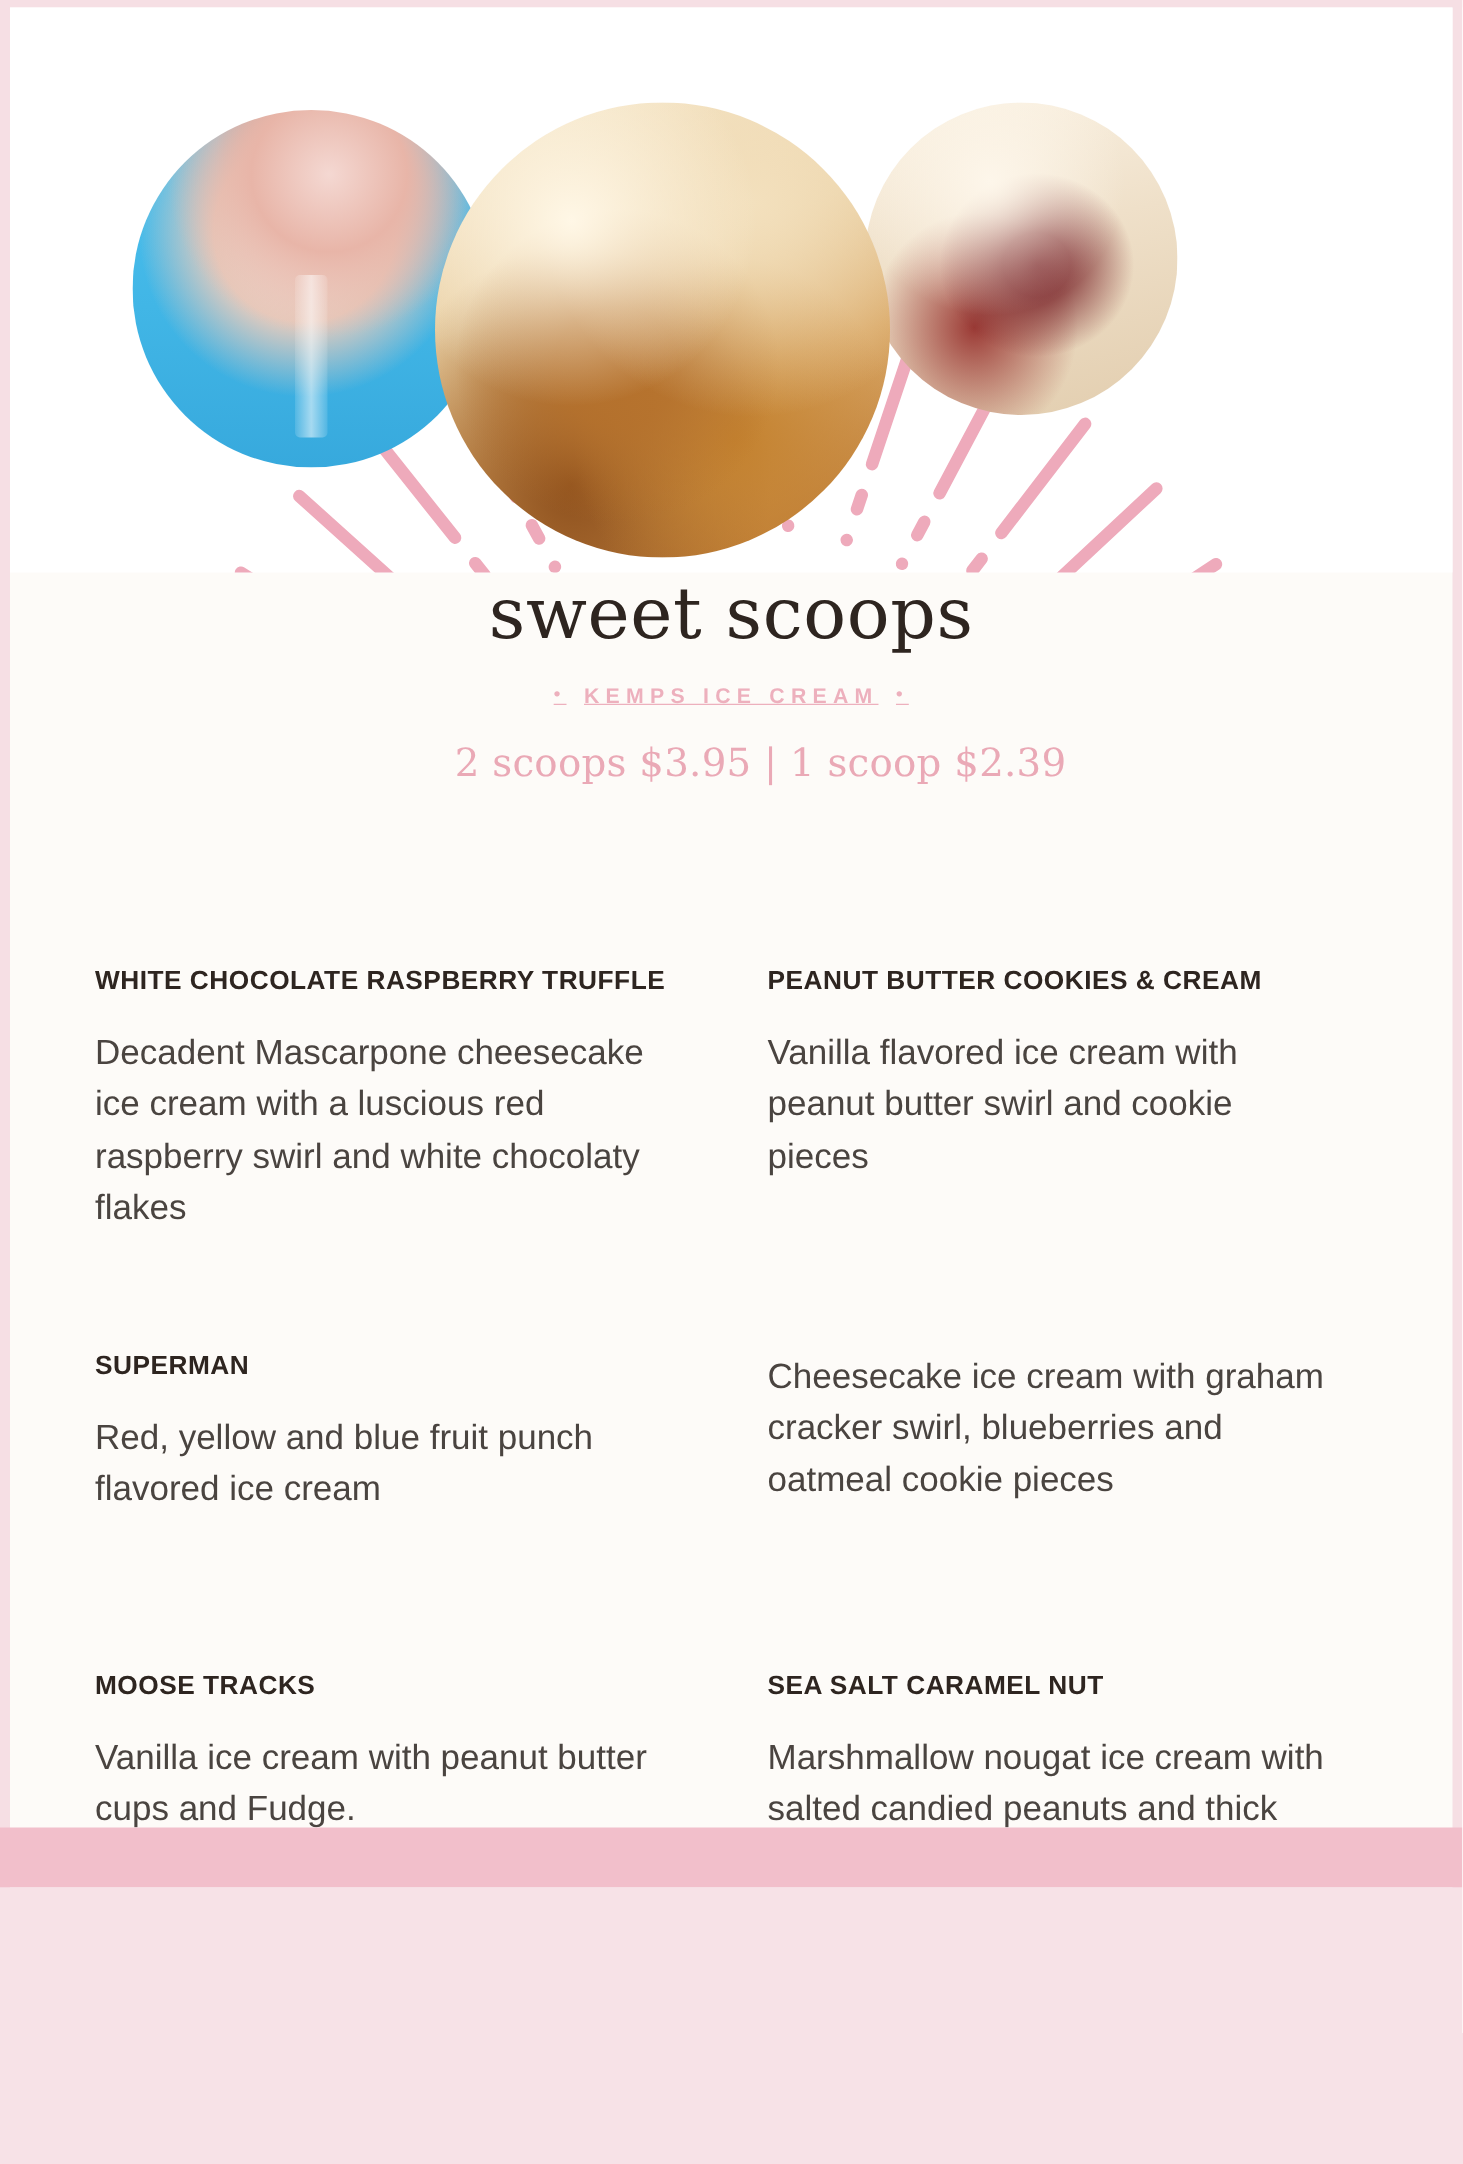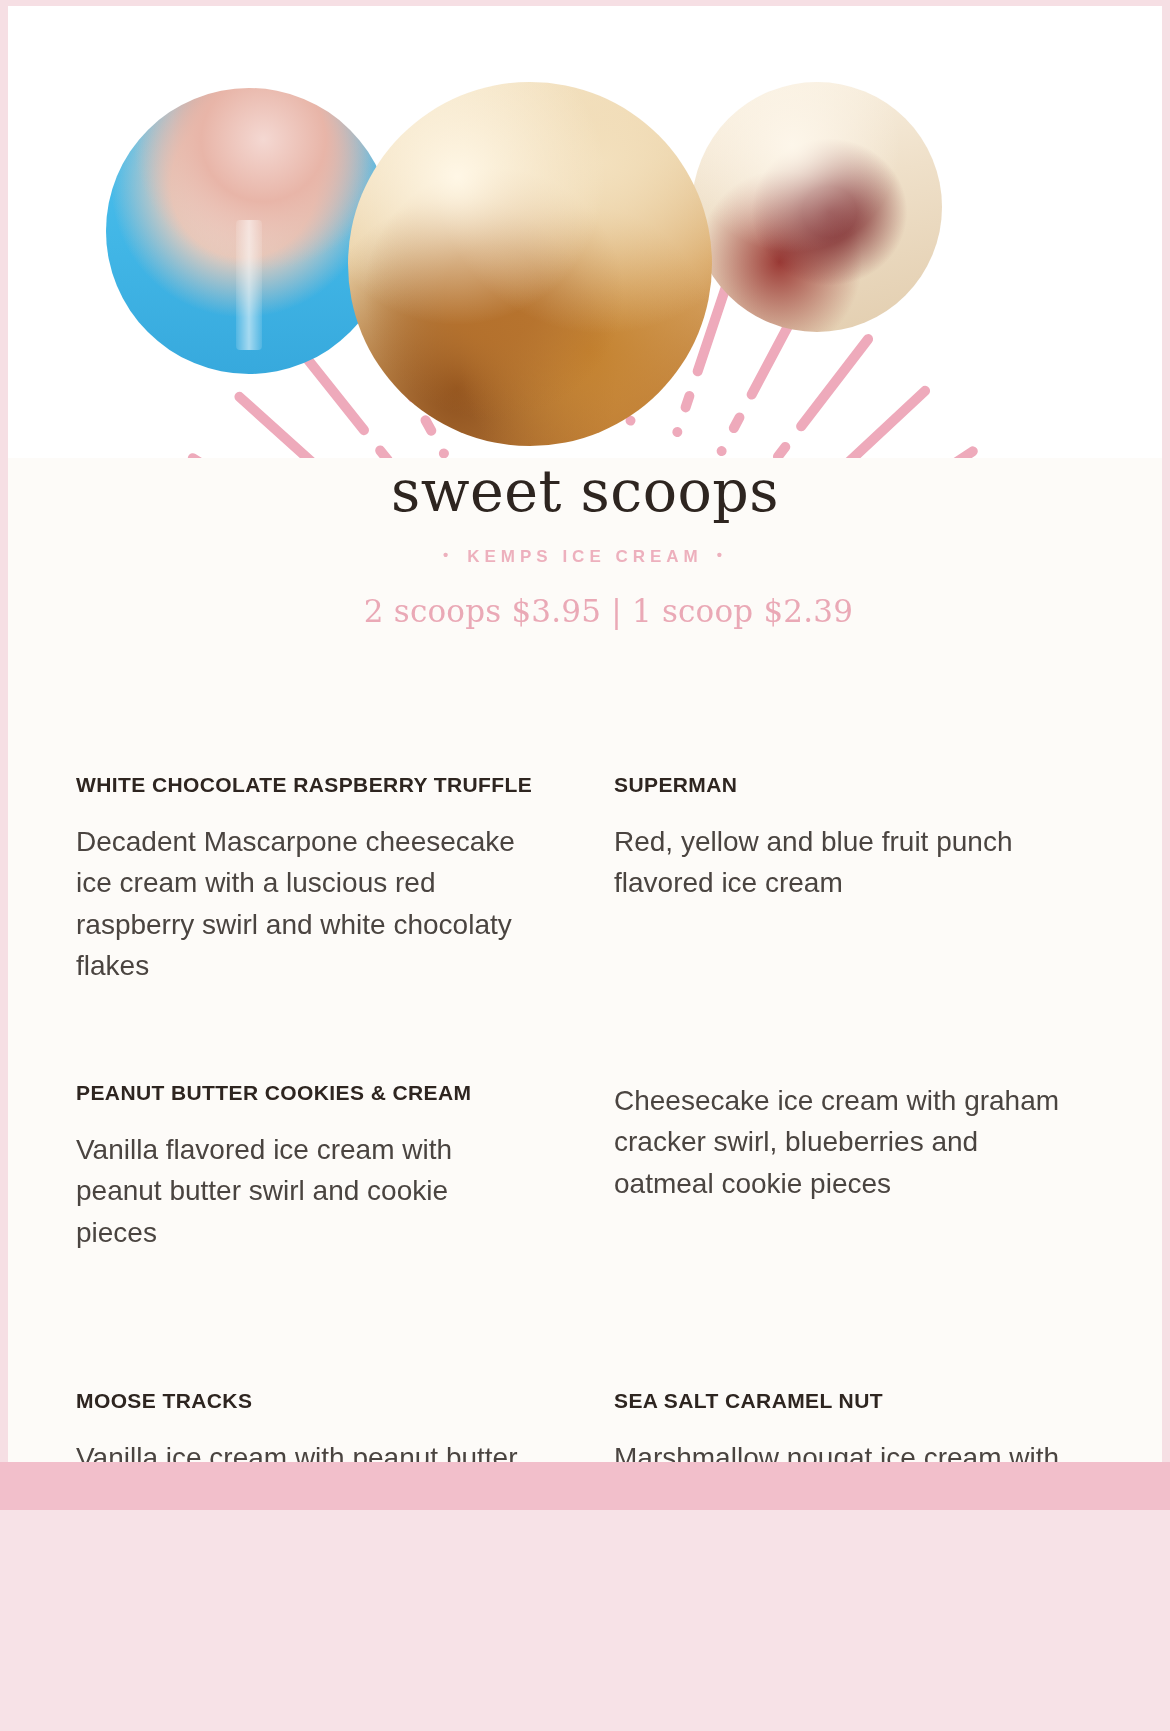--- a/index.html
+++ b/index.html
@@ -151,20 +151,21 @@
     letter-spacing: 0.5px;
     margin: 0;
     line-height: 1.1;
   }
   .brand-sub {
     margin-top: 24px;
     font-size: 17px;
     font-weight: 700;
     letter-spacing: 5px;
     color: #edb0bd;
+    text-decoration: underline;
   }
   .brand-sub .dot {
     color: #edb0bd;
     padding: 0 14px;
     font-size: 15px;
     position: relative;
     top: -2px;
   }
   .price-line {
     margin-top: 26px;
@@ -310,28 +311,28 @@
       <span class="dot">•</span><span>KEMPS ICE CREAM</span><span class="dot">•</span>
     </div>
     <div class="price-line">2 scoops $3.95  |  1 scoop $2.39</div>
   </div>
 
   <div class="flavors" id="flavors">
       <div class="flavor r1">
         <h3>WHITE CHOCOLATE RASPBERRY TRUFFLE</h3>
         <p>Decadent Mascarpone cheesecake ice cream with a luscious red raspberry swirl and white chocolaty flakes</p>
       </div>
+      <div class="flavor r1">
+        <h3>PEANUT BUTTER COOKIES &amp; CREAM</h3>
+        <p>Vanilla flavored ice cream with peanut butter swirl and cookie pieces</p>
+      </div>
       <div class="flavor r2">
         <h3>SUPERMAN</h3>
         <p>Red, yellow and blue fruit punch flavored ice cream</p>
       </div>
-      <div class="flavor r1">
-        <h3>PEANUT BUTTER COOKIES &amp; CREAM</h3>
-        <p>Vanilla flavored ice cream with peanut butter swirl and cookie pieces</p>
-      </div>
       <div class="flavor r2">
         <p>Cheesecake ice cream with graham cracker swirl, blueberries and oatmeal cookie pieces</p>
       </div>
       <div class="flavor r3">
         <h3>MOOSE TRACKS</h3>
         <p>Vanilla ice cream with peanut butter cups and Fudge.</p>
       </div>
       <div class="flavor r3">
         <h3>SEA SALT CARAMEL NUT</h3>
         <p>Marshmallow nougat ice cream with salted candied peanuts and thick caramel swirl</p>

